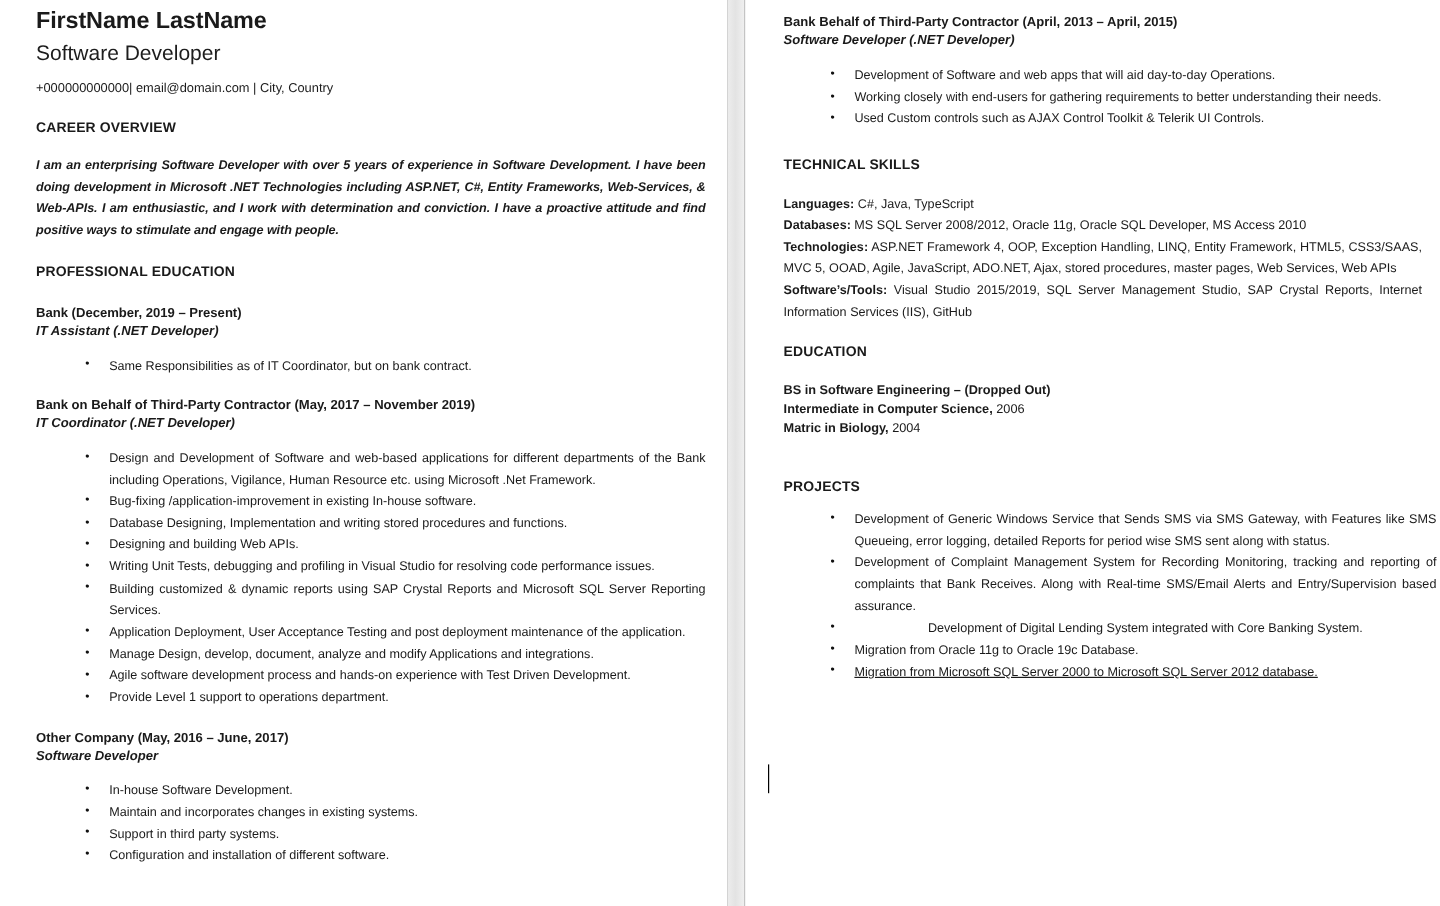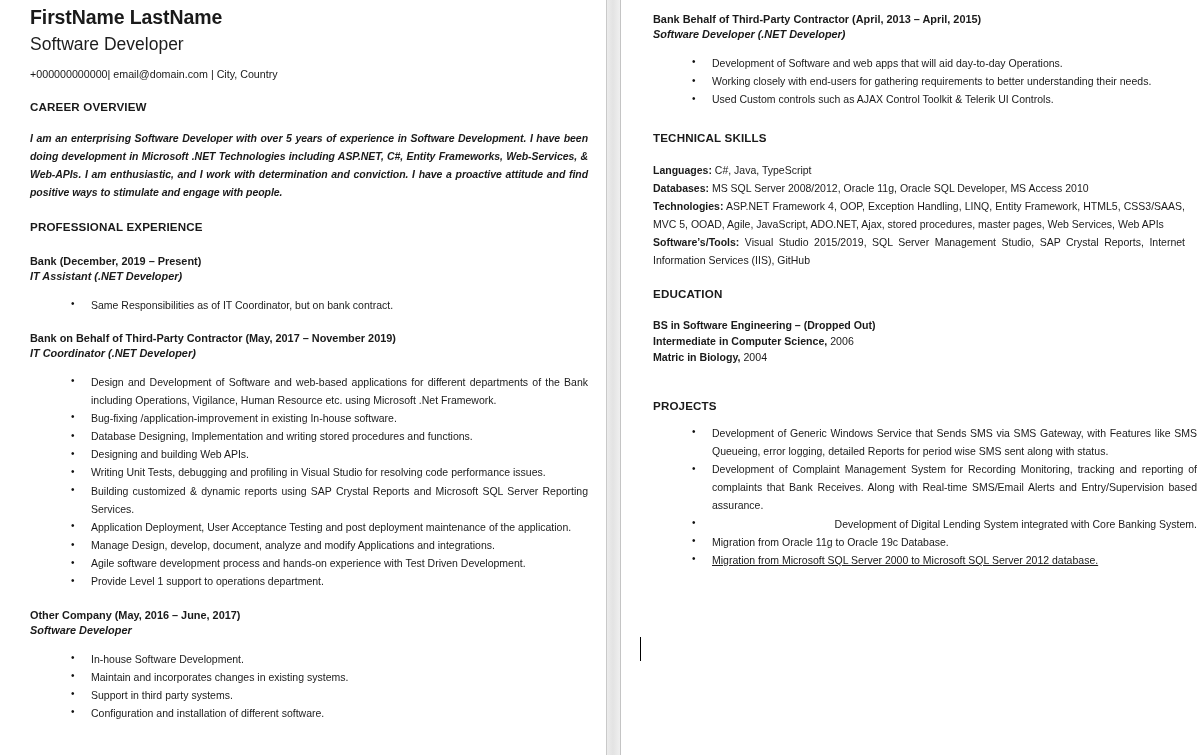--- a/index.html
+++ b/index.html
@@ -186,21 +186,21 @@
 
   <div class="page page-left">
 
     <h1 class="name">FirstName LastName</h1>
     <h2 class="job-title">Software Developer</h2>
     <div class="contact">+000000000000| email@domain.com | City, Country</div>
 
     <div class="section-head">CAREER OVERVIEW</div>
     <p class="summary">I am an enterprising Software Developer with over 5 years of experience in Software Development. I have been doing development in Microsoft .NET Technologies including ASP.NET, C#, Entity Frameworks, Web-Services, &amp; Web-APIs.  I am enthusiastic, and I work with determination and conviction. I have a proactive attitude and find positive ways to stimulate and engage with people.</p>
 
-    <div class="section-head">PROFESSIONAL EXPERIENCE</div>
+    <div class="section-head">PROFESSIONAL EDUCATION</div>
 
     <div class="job-block first">
       <div class="employer">Bank (December, 2019 – Present)</div>
       <div class="role">IT Assistant (.NET Developer)</div>
       <ul class="bullets nojust">
         <li>Same Responsibilities as of IT Coordinator, but on bank contract.</li>
       </ul>
     </div>
 
     <div class="job-block">
@@ -266,21 +266,21 @@
       <div><b>BS in Software Engineering – (Dropped Out)</b><span></span></div>
       <div><b>Intermediate in Computer Science,</b><span> 2006</span></div>
       <div><b>Matric in Biology,</b><span> 2004</span></div>
     </div>
 
     <div class="section-head" style="margin-top:32px;">PROJECTS</div>
 
     <ul class="bullets right" style="">
       <li>Development of Generic Windows Service that Sends SMS via SMS Gateway, with Features like SMS Queueing, error logging, detailed Reports for period wise SMS sent along with status.</li>
       <li>Development of Complaint Management System for Recording Monitoring, tracking and reporting of complaints that Bank Receives. Along with Real-time SMS/Email Alerts and Entry/Supervision based assurance.</li>
-      <li class="nojust-item" style="text-align:right;">Development of Digital Lending System integrated with Core Banking System.</li>
+      <li class="nojust-item" style="text-align:center;">Development of Digital Lending System integrated with Core Banking System.</li>
       <li style="text-align:left;">Migration from Oracle 11g to Oracle 19c Database.</li>
       <li style="text-align:left;text-decoration:underline;">Migration from Microsoft SQL Server 2000 to Microsoft SQL Server 2012 database.</li>
     </ul>
 
   </div>
 
   <div class="caret"></div>
 
 </div>
 

